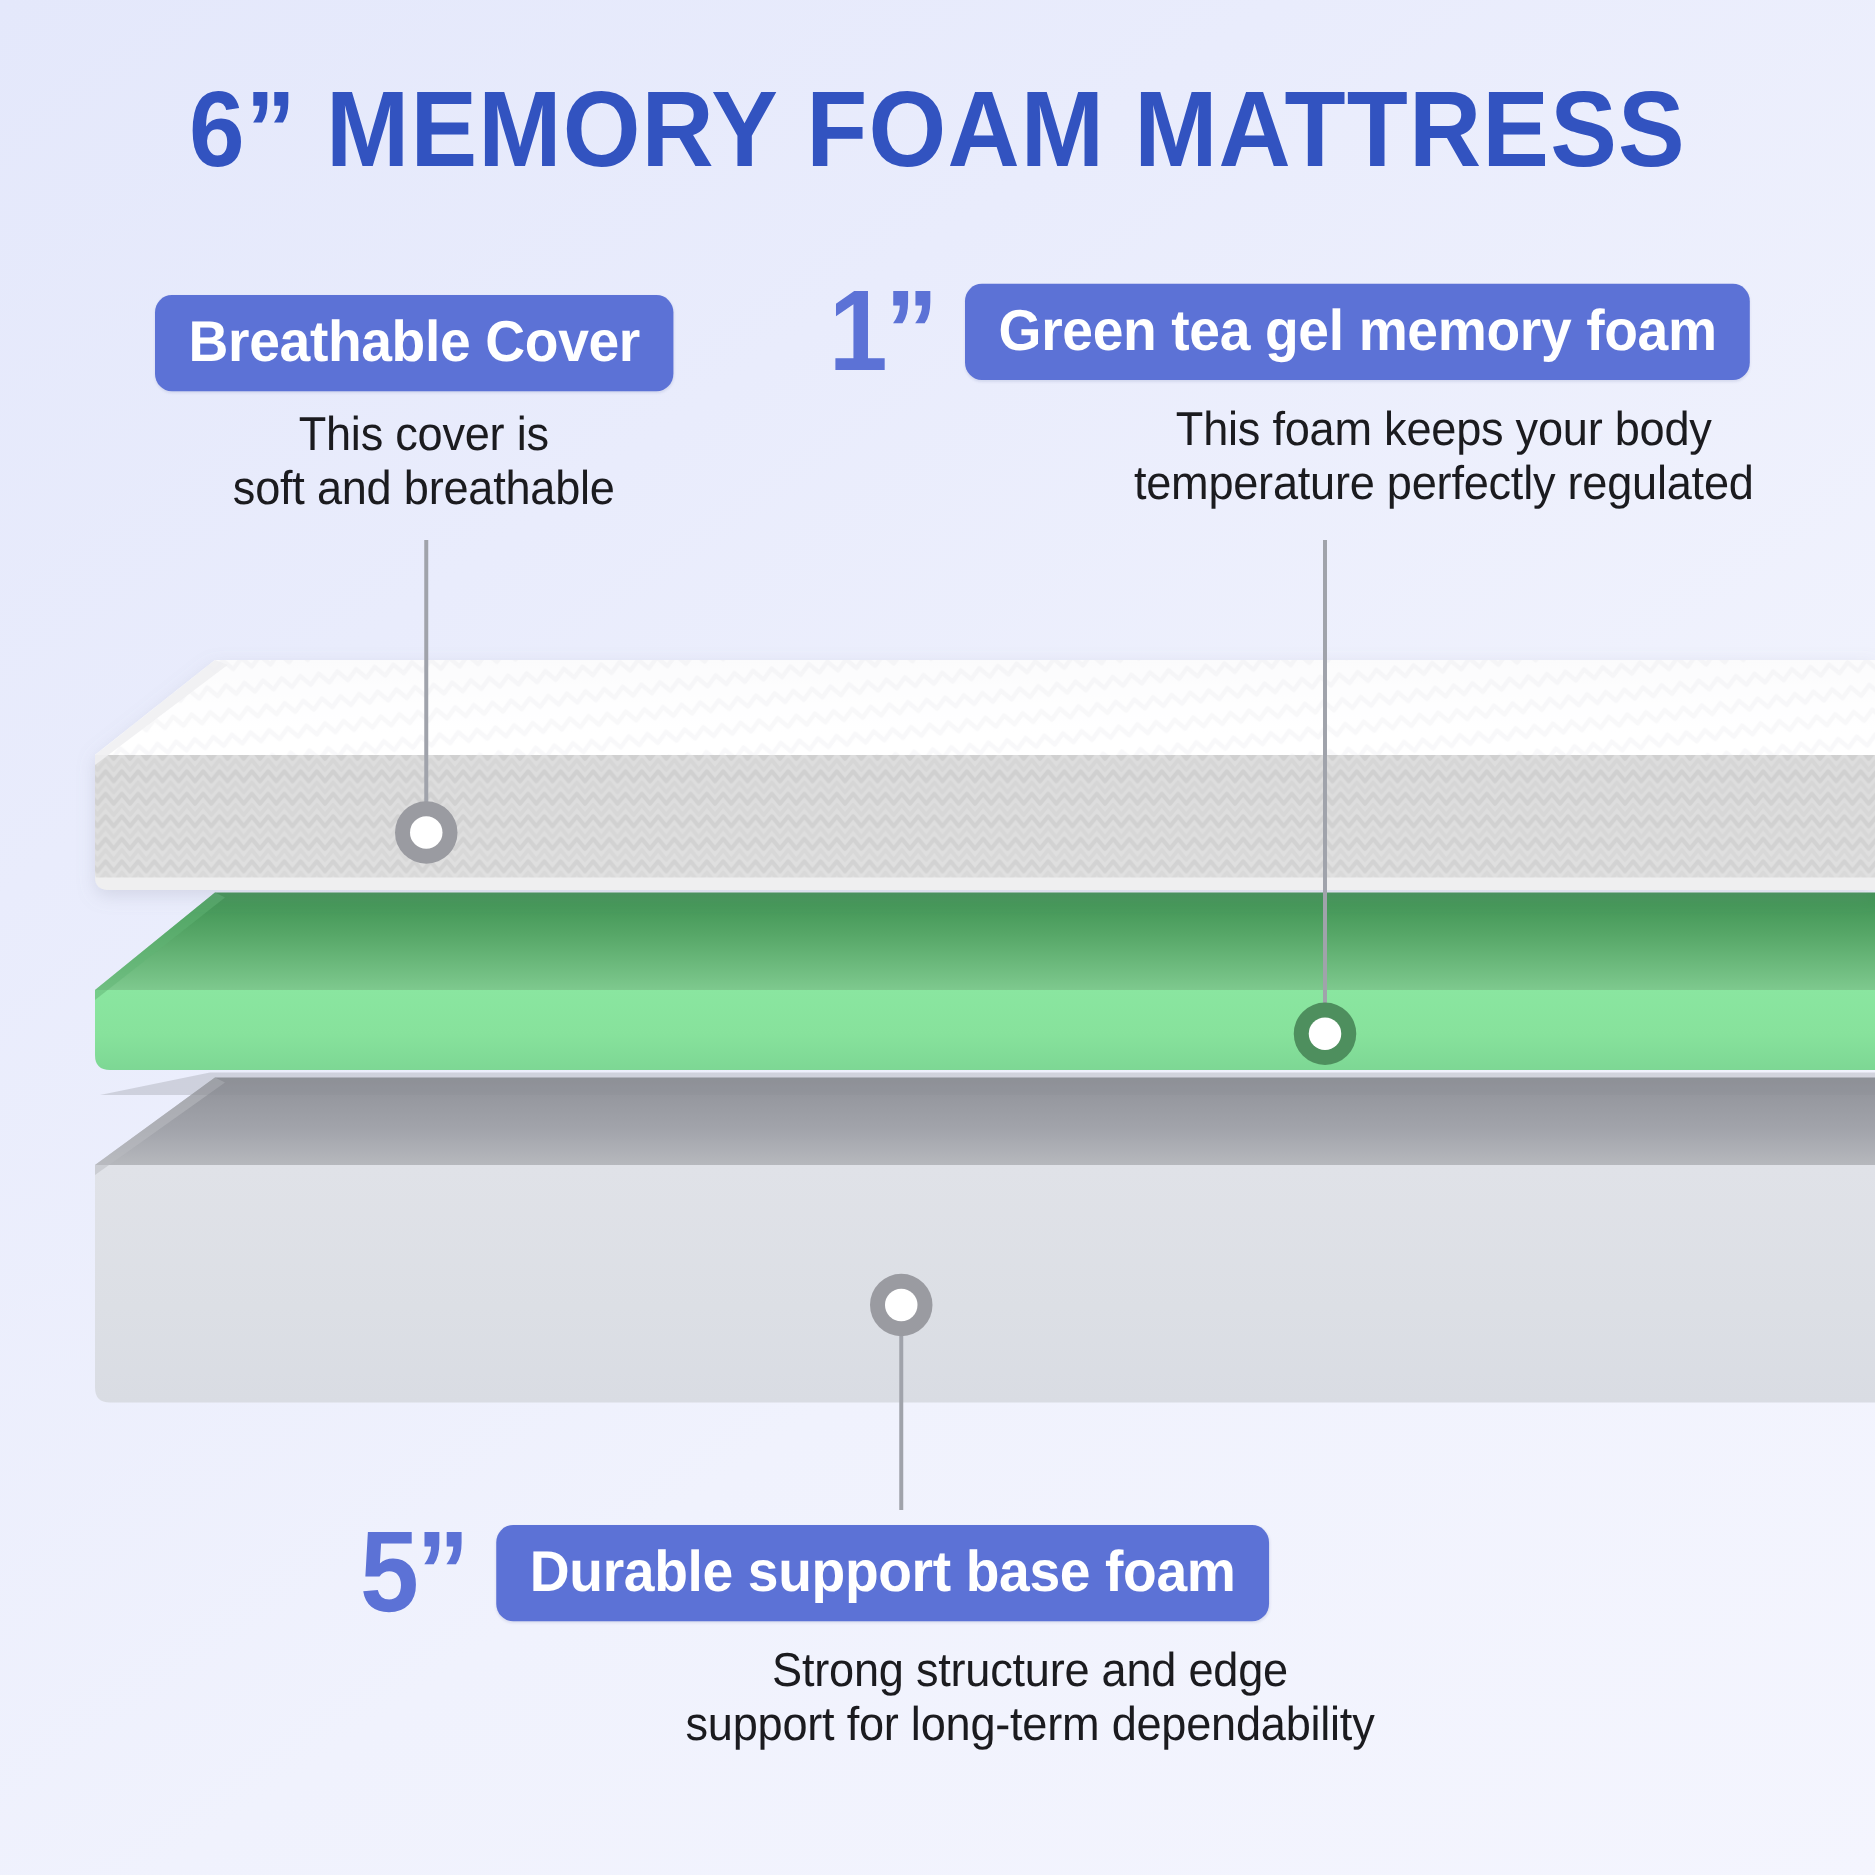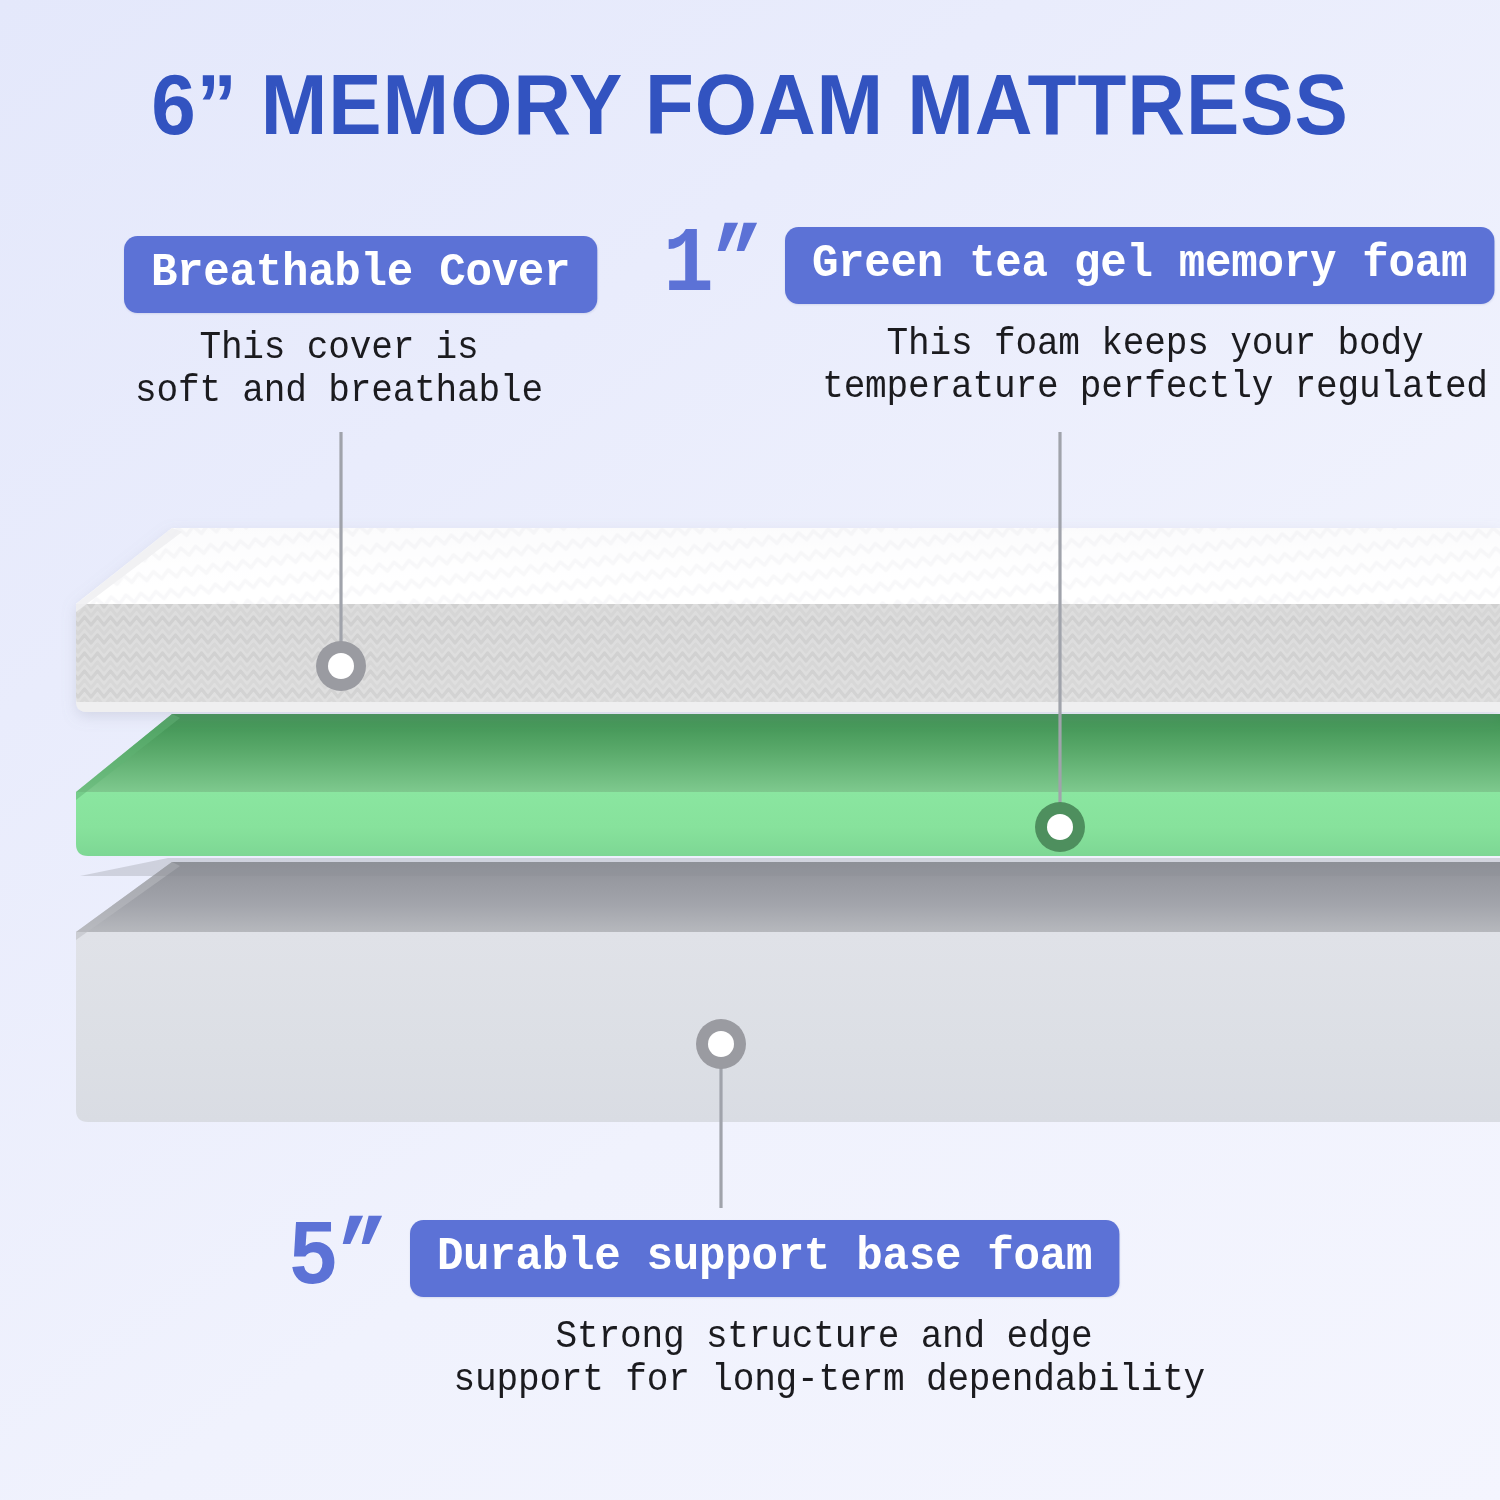--- a/index.html
+++ b/index.html
@@ -48,21 +48,20 @@
     top: 0;
     width: 1500px;
     height: 1500px;
     pointer-events: none;
   }
   #stack svg { display: block; }
 
   
   .callout {
     position: absolute;
-    font-family: Liberation Mono, monospace;
   }
   .badge-row {
     display: flex;
     align-items: center;
     gap: 16px;
     white-space: nowrap;
   }
   .measure {
     font-size: 92px;
     font-weight: 700;

